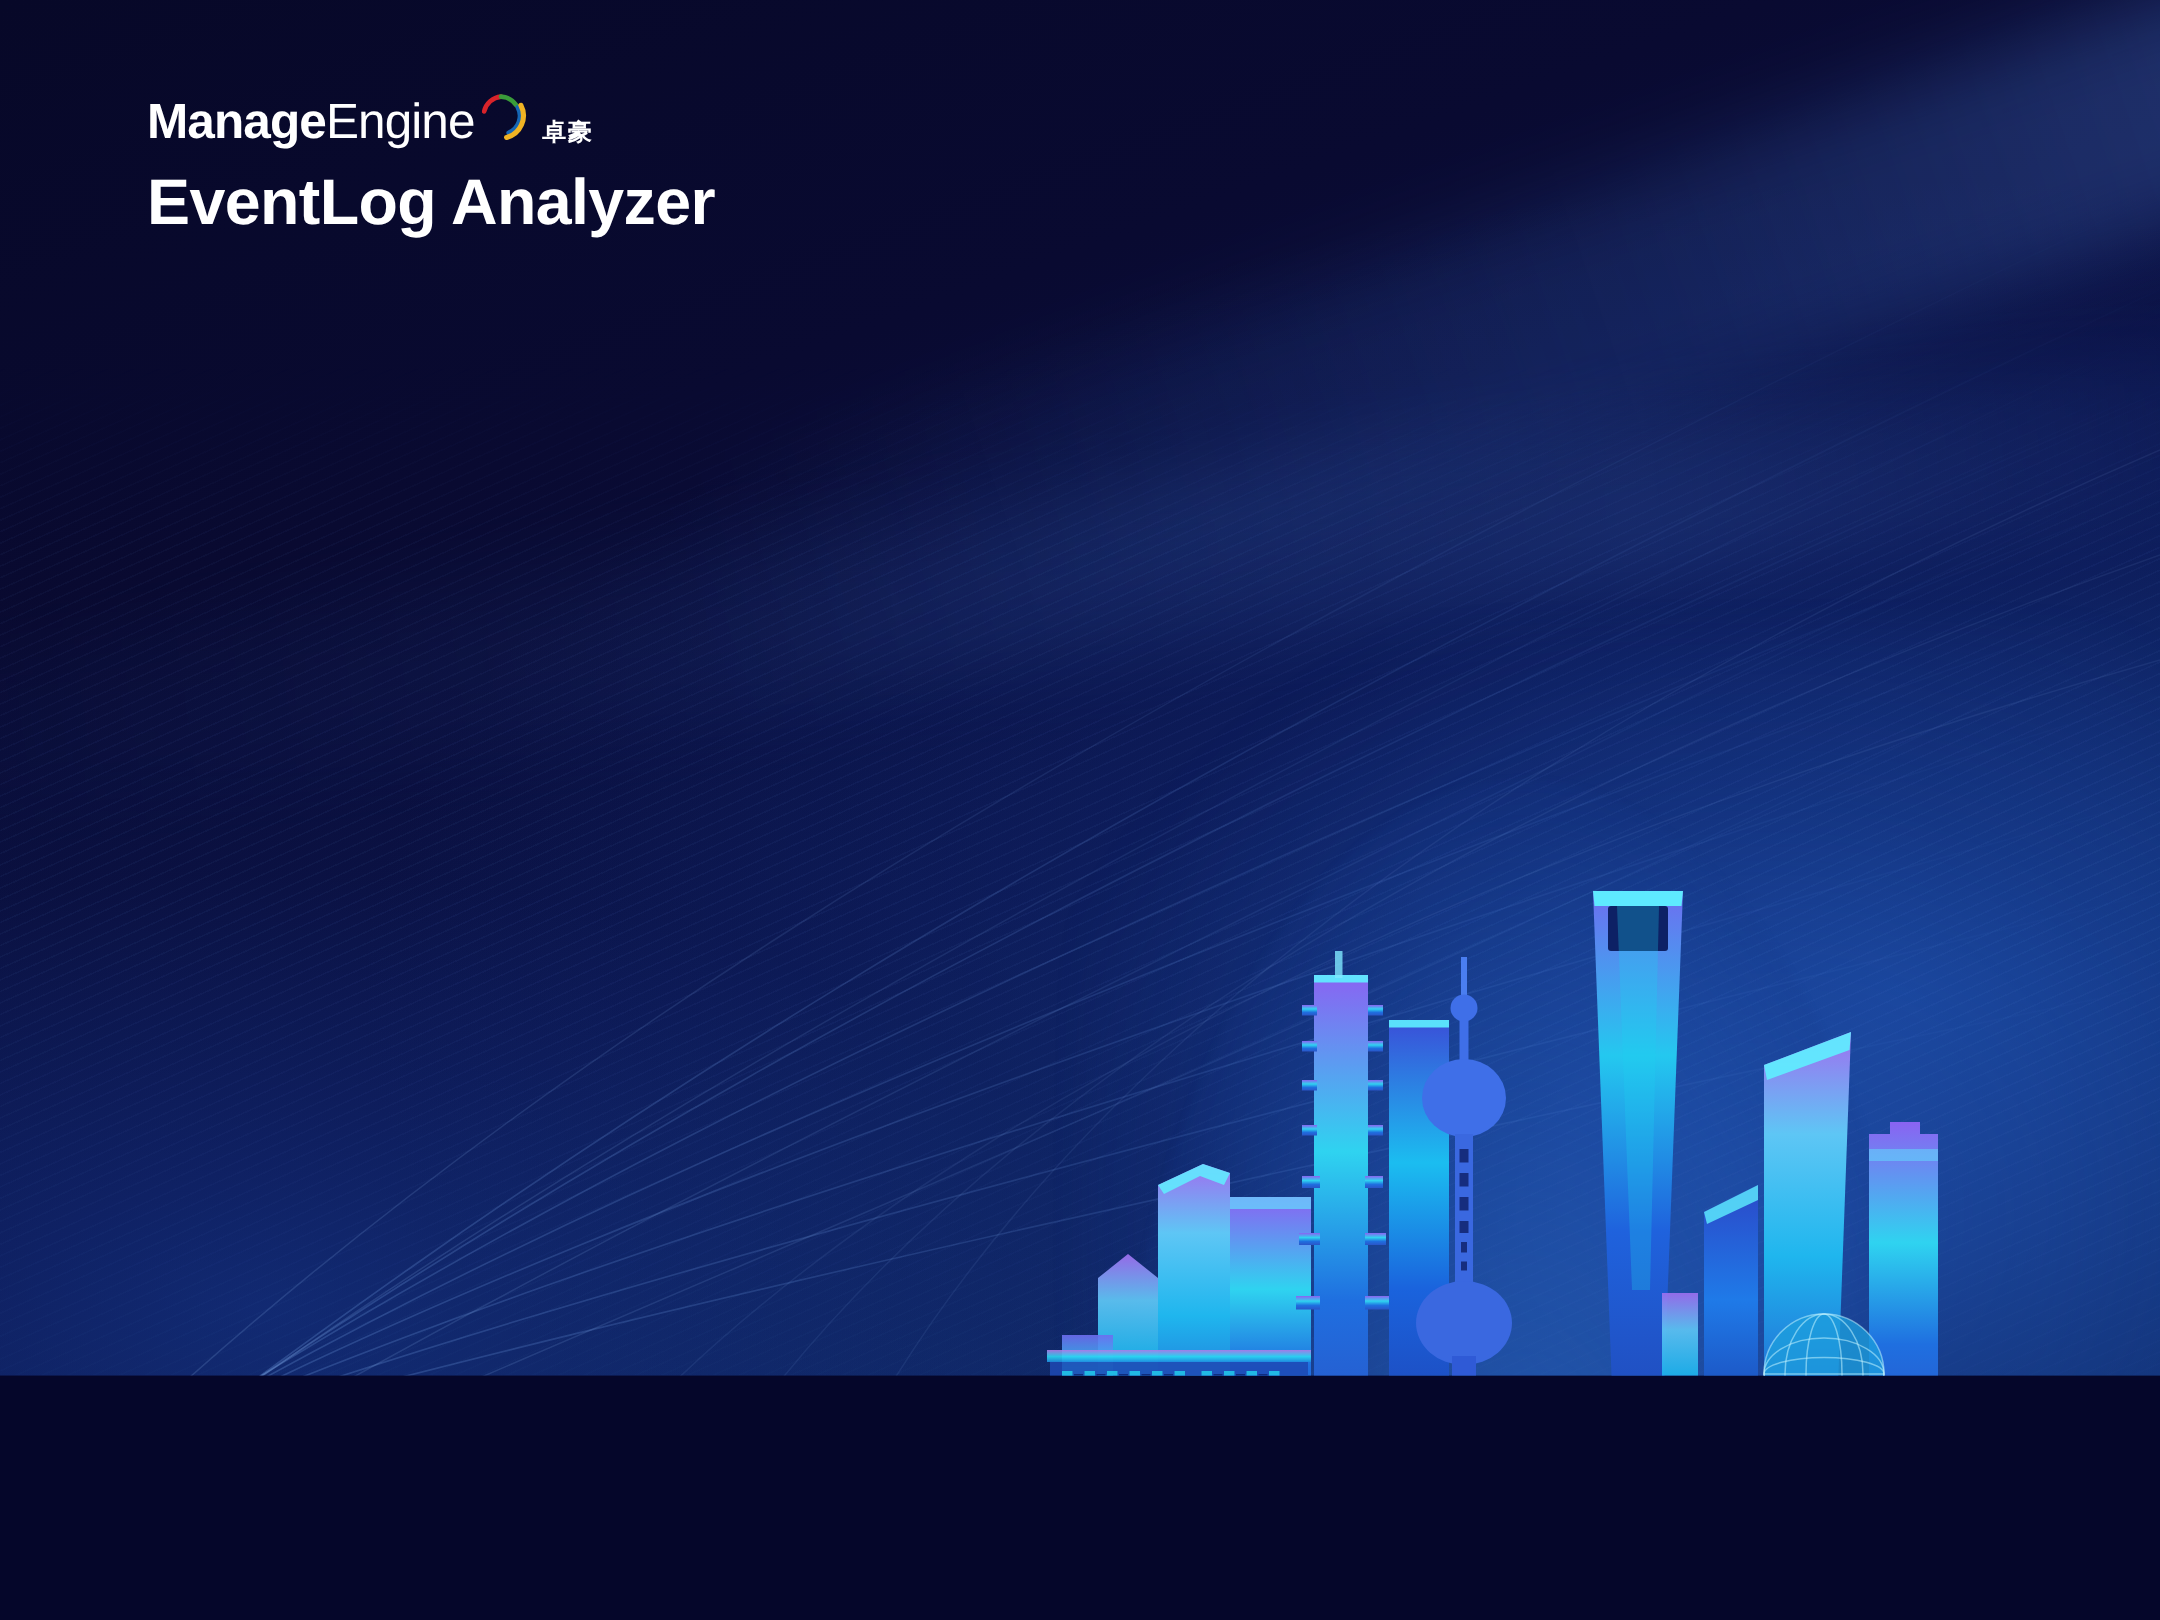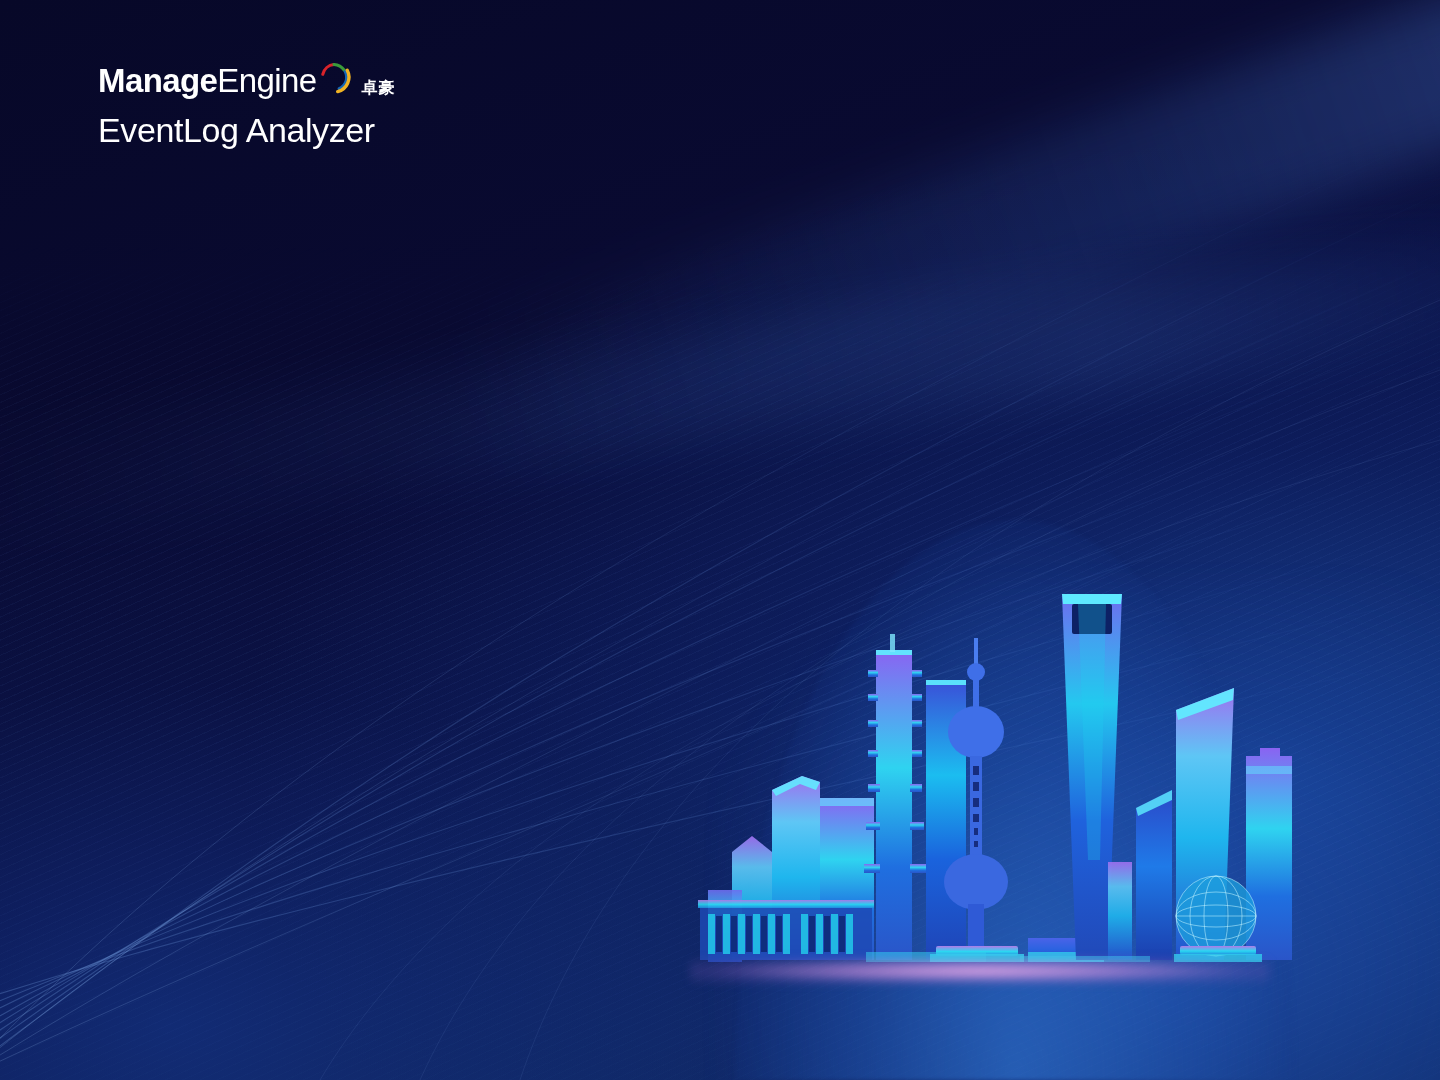--- a/index.html
+++ b/index.html
@@ -1,20 +1,20 @@
 <!DOCTYPE html>
 <html><head>
 <meta charset="utf-8">
 <style>
   * { margin:0; padding:0; box-sizing:border-box; }
   html,body { width:1440px; height:1080px; overflow:hidden; background:#05062a; }
   body { font-family:"Liberation Sans","DejaVu Sans",sans-serif; }
 
   .slide {
-    position:relative; width:1440px; height:1080px; overflow:hidden;
+    position:relative; width:1440px; height:917px; overflow:hidden;
     background:
       radial-gradient(115% 95% at 88% 72%, rgba(30,90,190,0.58) 0%, rgba(18,55,140,0.30) 32%, rgba(10,20,70,0.0) 62%),
       radial-gradient(90% 70% at 12% 95%, rgba(22,60,150,0.50) 0%, rgba(12,30,90,0.20) 45%, rgba(8,12,55,0) 75%),
       linear-gradient(160deg, #070828 0%, #090a31 30%, #0b1146 58%, #10255f 80%, #123068 100%);
   }
 
   
   .bg-layer { position:absolute; inset:0; pointer-events:none; }
 
   .diag-texture {
@@ -51,21 +51,21 @@
 
   
   .logo-block { position:absolute; left:98px; top:58px; }
   .me-row { display:flex; align-items:center; gap:0px; height:44px; }
   .me-word { font-size:33px; line-height:1; color:#ffffff; letter-spacing:-0.6px; white-space:nowrap; }
   .me-word .b { font-weight:700; }
   .me-word .r { font-weight:400; }
   .me-swoosh { margin-left:2px; margin-top:-2px; }
   .me-cn { font-size:16px; font-weight:700; color:#ffffff; margin-left:9px; letter-spacing:1px;
            font-family:Liberation Sans, sans-serif;margin-top:16px; }
-  .product { margin-top:9px; font-size:34px; font-weight:400; color:#ffffff; letter-spacing:-0.4px; white-space:nowrap; }
+  .product { margin-top:9px; font-size:43px; font-weight:700; color:#ffffff; letter-spacing:-0.4px; white-space:nowrap; }
 
   
   .headline { position:absolute; left:118px; top:340px; }
   .hl-line {
     font-family:"DejaVu Sans","Liberation Sans",sans-serif;
     font-weight:700; font-size:142px; line-height:1.16; color:#ffffff;
     letter-spacing:2px; white-space:nowrap;
     text-shadow:0 0 26px rgba(120,175,255,0.30), 0 0 62px rgba(70,130,230,0.18);
   }
 

